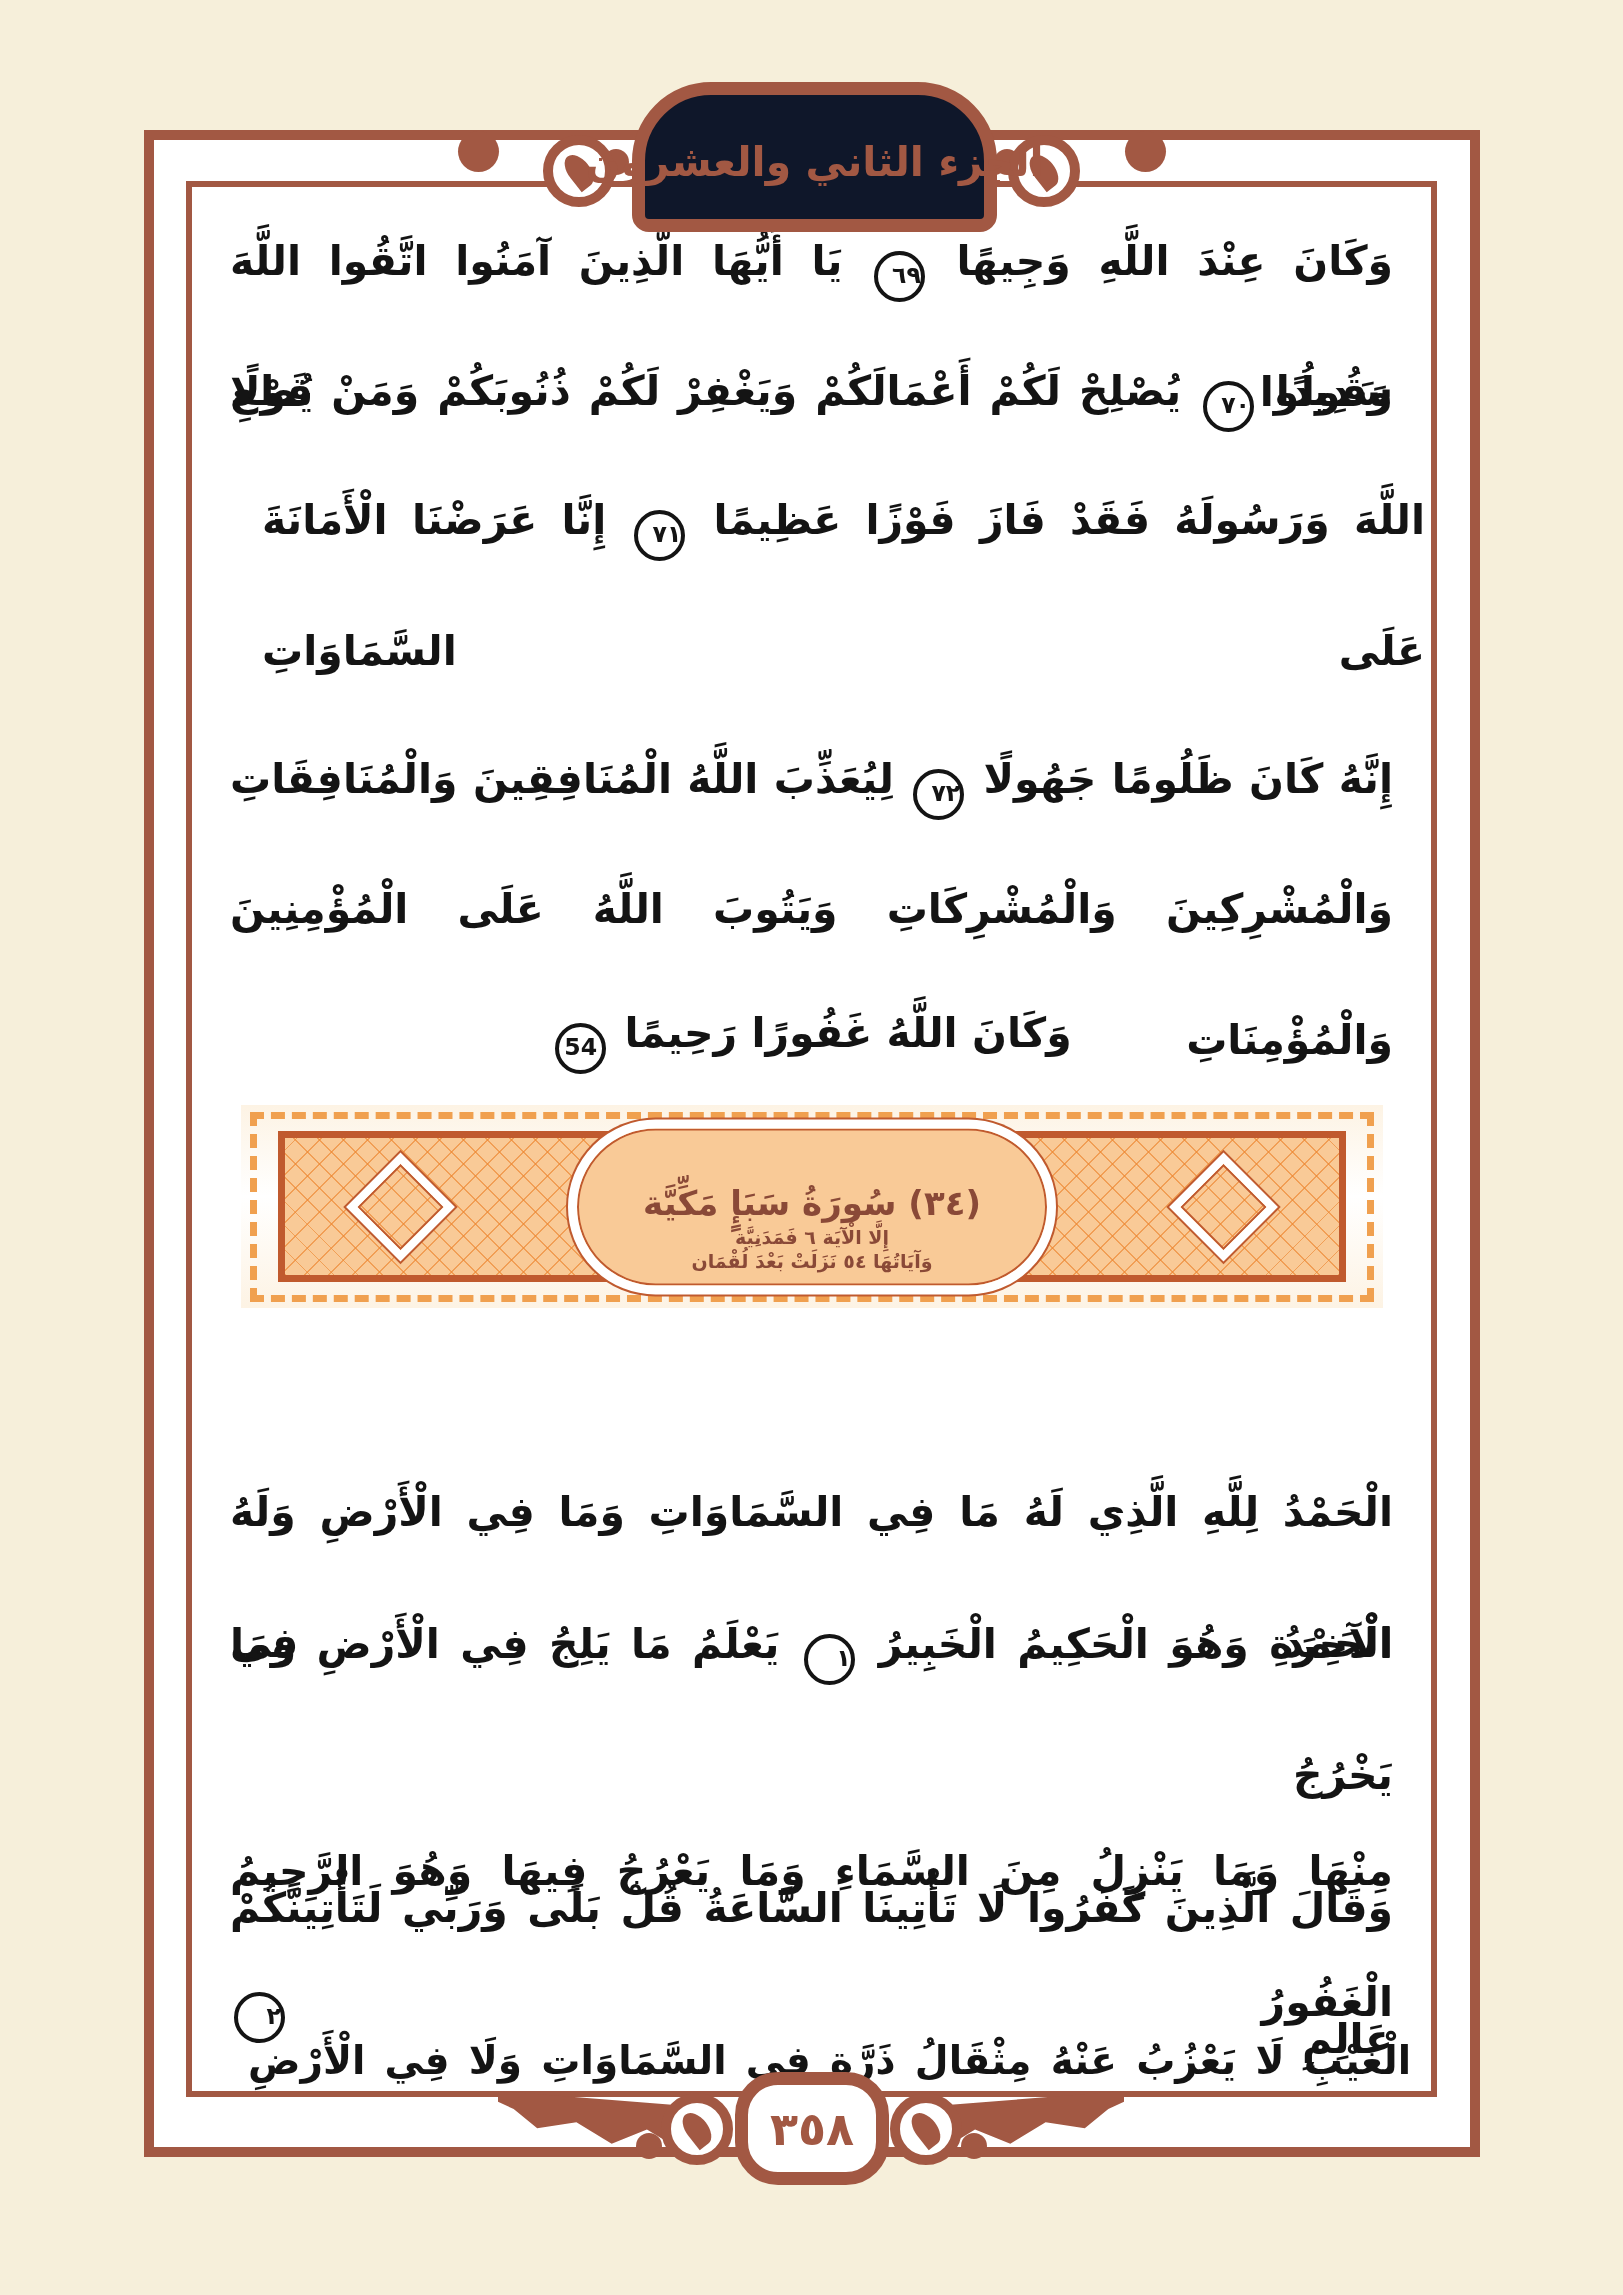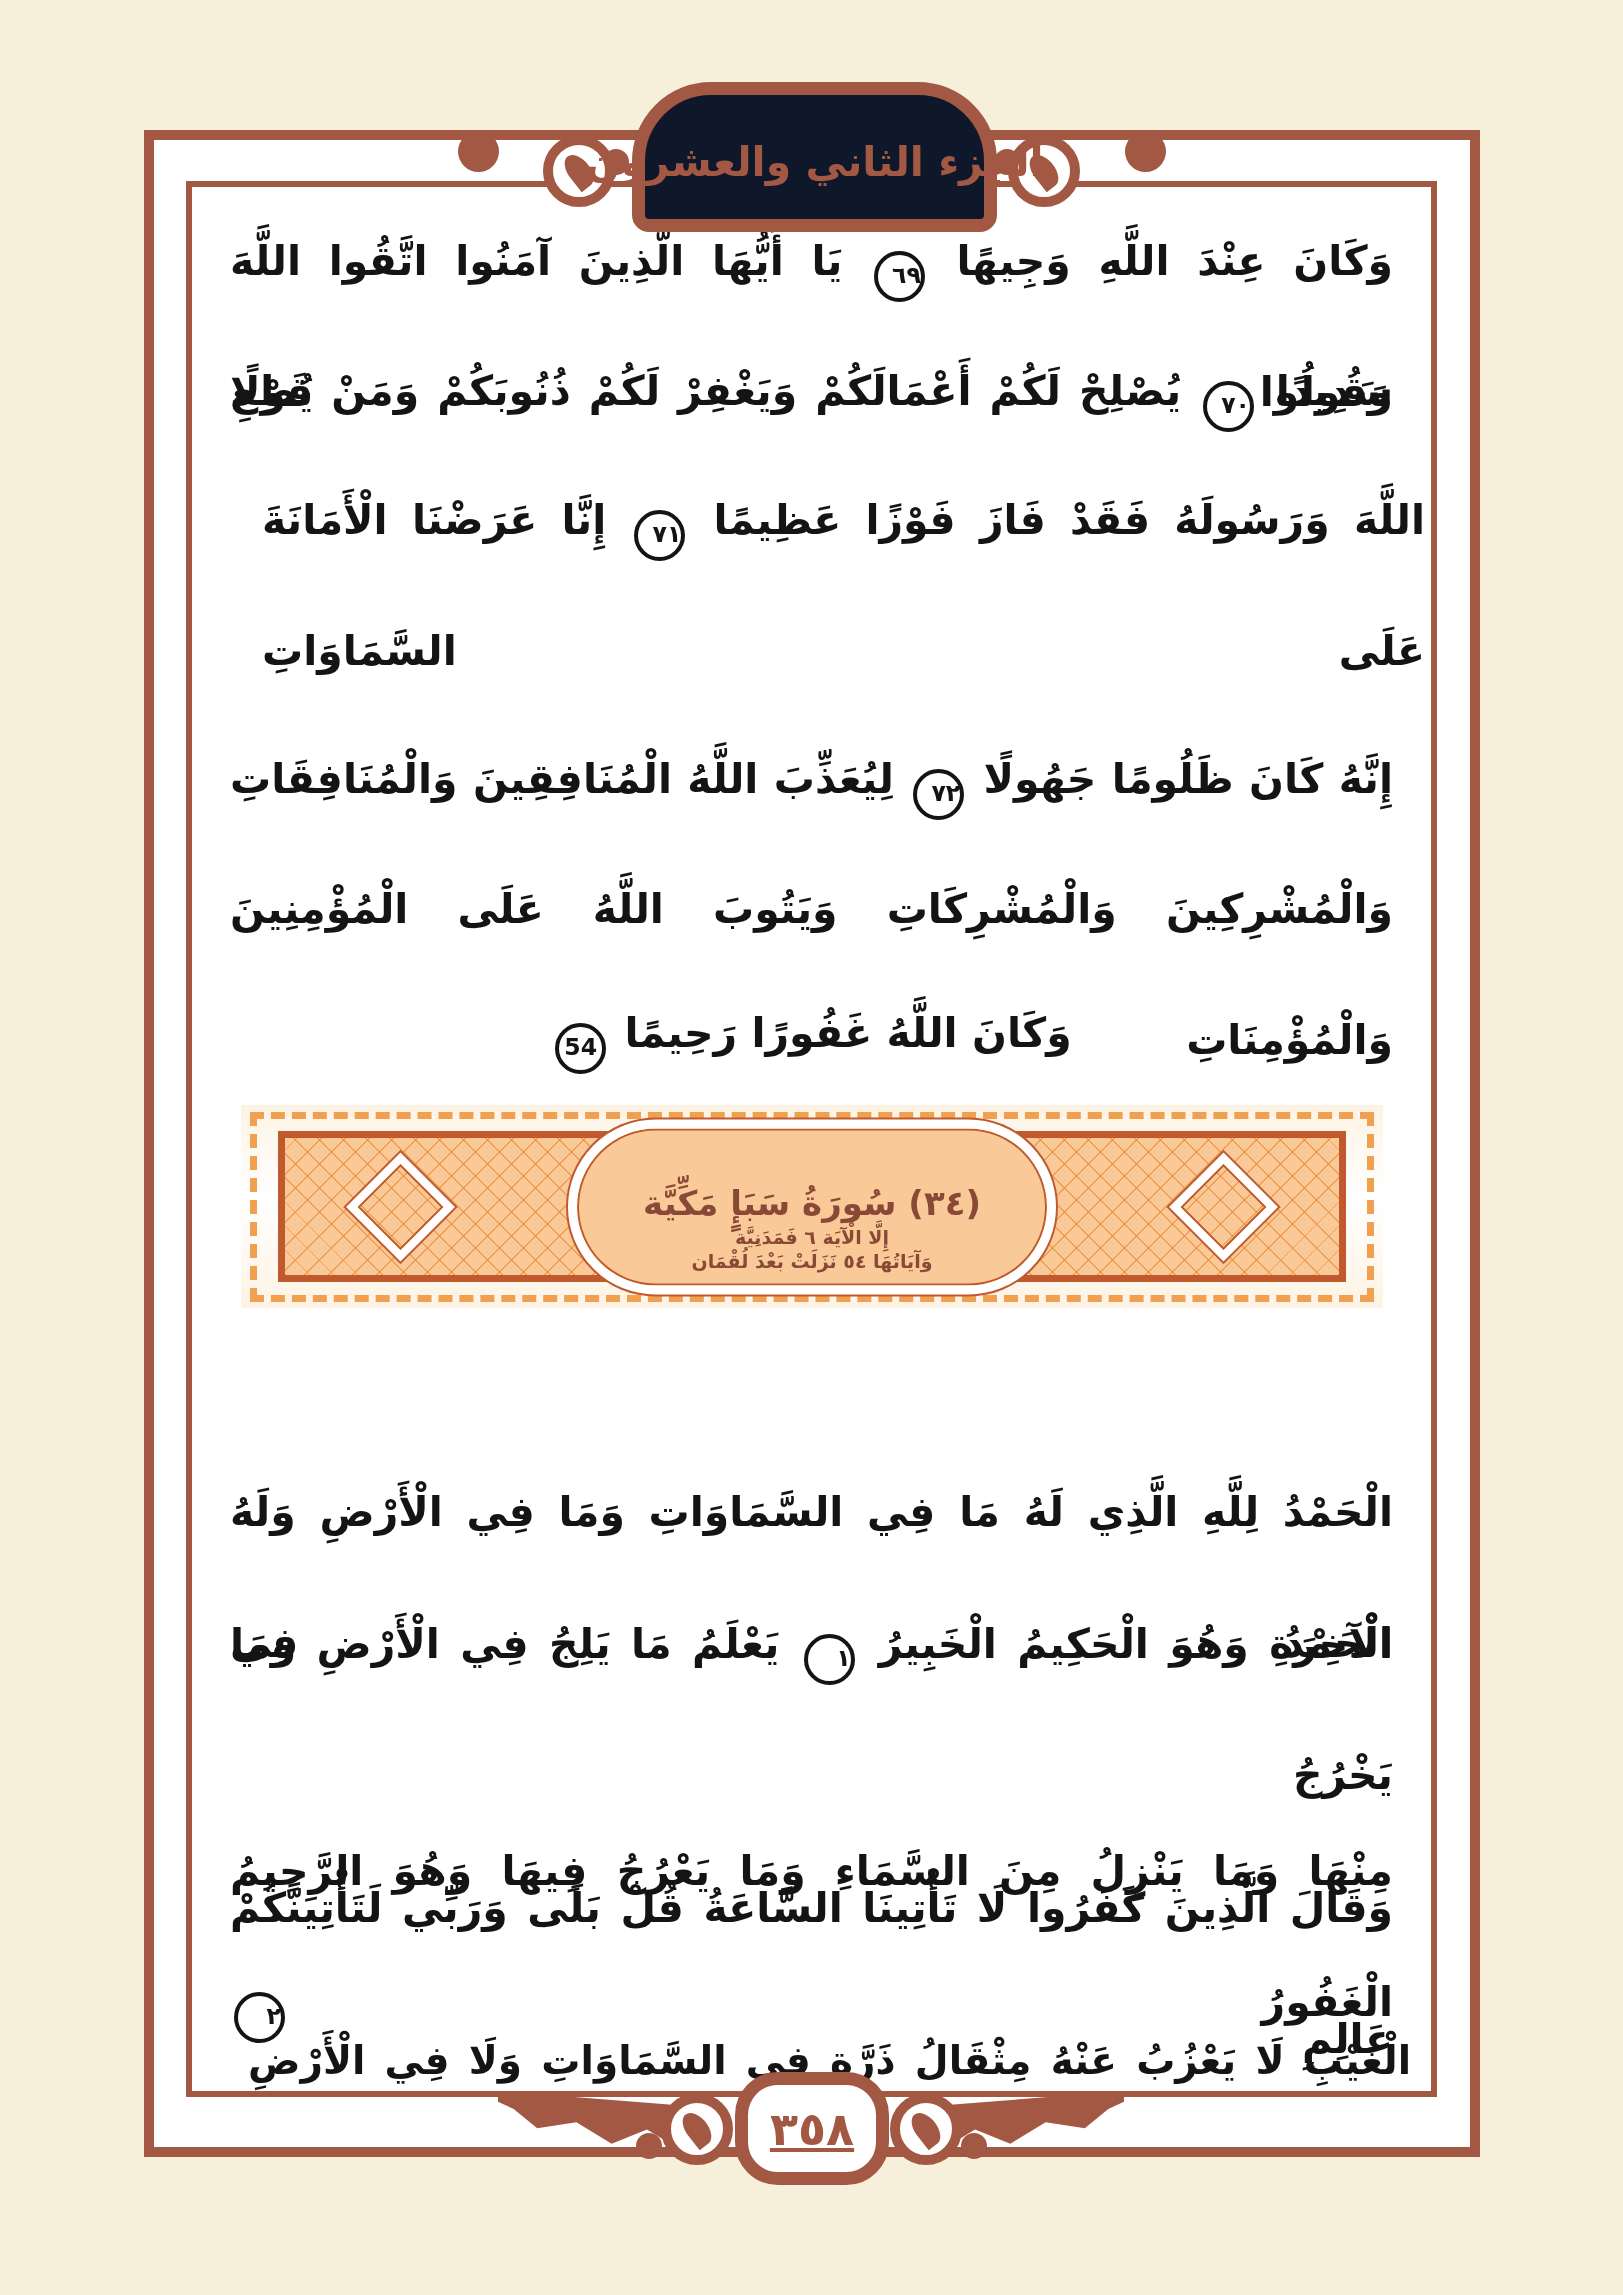--- a/index.html
+++ b/index.html
@@ -71,21 +71,21 @@
     clip-path:polygon(0 0,100% 26%,94% 100%,76% 64%,58% 88%,40% 52%,20% 62%,8% 30%,0 18%);}
   .w-left{left:498px;}
   .w-right{left:928px;transform:scaleX(-1);}
   .dot{position:absolute;width:26px;height:26px;border-radius:50%;background:var(--brown);z-index:3;}
   .dot-left{left:636px;top:2133px;} .dot-right{left:961px;top:2133px;}
   .orn-circle.b-left{left:661px;top:2093px;}
   .orn-circle.b-right{left:890px;top:2093px;}
   .plate{position:absolute;left:735px;top:2072px;width:154px;height:113px;background:#fff;
     border:13px solid var(--brown);border-radius:43px;z-index:5;
     display:flex;align-items:center;justify-content:center;}
-  .plate span{color:var(--brown);font-size:46px;font-weight:700;letter-spacing:3.9px;text-decoration:underline;}
+  .plate span{color:var(--brown);font-size:46px;font-weight:700;letter-spacing:3.9px;}
 </style>
 </head>
 <body>
 
 <div class="page">
 
   <div class="outer-frame"></div>
   <div class="inner-frame"></div>
 
   <div>

